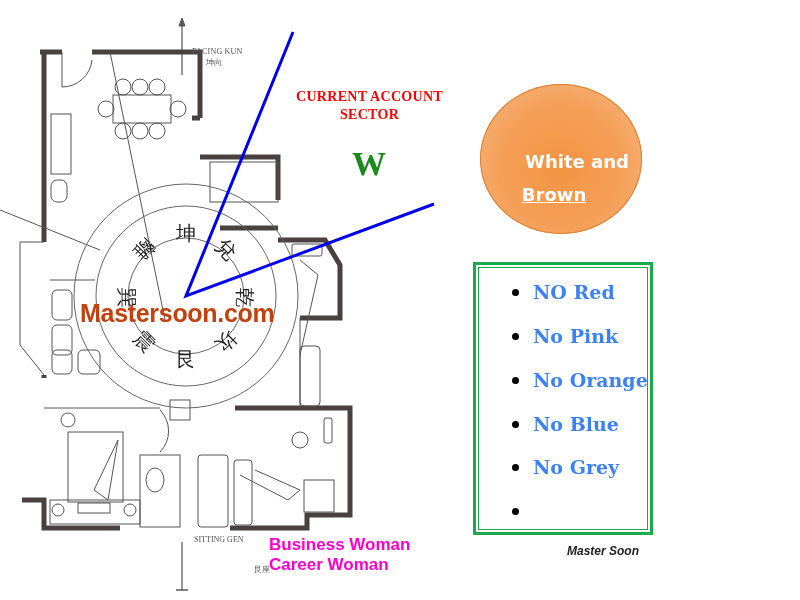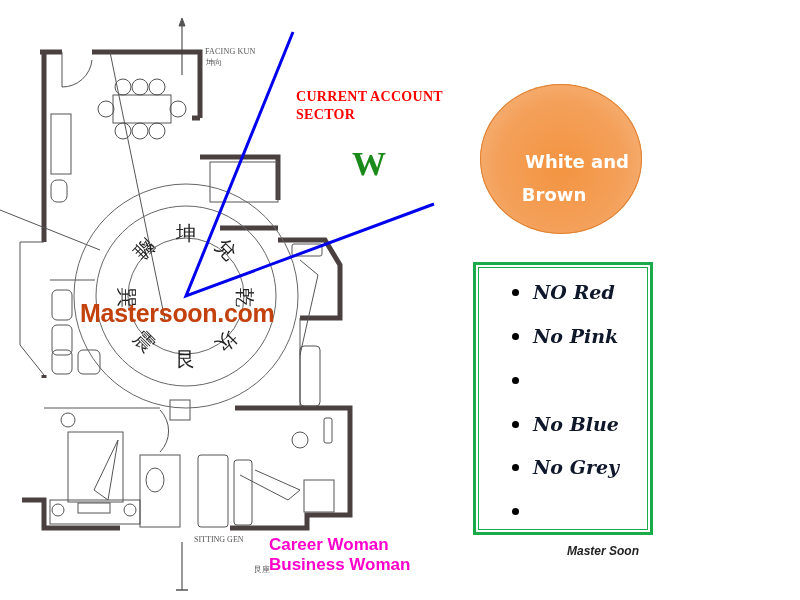--- a/index.html
+++ b/index.html
@@ -1,34 +1,34 @@
 <!DOCTYPE html>
 <html><head>
   <meta charset="utf-8">
   <style>
     html, body { margin: 0; padding: 0; background: #ffffff; }
     body { width: 800px; height: 600px; position: relative; overflow: hidden; font-family: "Liberation Sans", sans-serif; }
     .abs { position: absolute; }
     #plan { position: absolute; left: 0; top: 0; width: 800px; height: 600px; }
     .facing-label { font-family: "Liberation Serif", serif; font-size: 8px; color: #555; letter-spacing: 0.2px; }
     .facing-cn { font-family: "DejaVu Sans", sans-serif; font-size: 8px; color: #555; }
-    .sector-title { font-family: "Liberation Serif", serif; font-weight: bold; color: #ff0000; font-size: 14px; line-height: 18px; letter-spacing: 0.3px; }
+    .sector-title { font-family: "Liberation Serif", serif; font-weight: bold; color: #ff0000; font-size: 14px; line-height: 18px; letter-spacing: 0.3px; text-align: center; }
     .dir-w { font-family: "Liberation Serif", serif; font-weight: bold; color: #1a8a1a; font-size: 34px; }
     .orb {
       position: absolute; left: 480px; top: 84px; width: 162px; height: 150px; border-radius: 50%;
       background: radial-gradient(ellipse at 50% 55%, #f39440 0%, #f4a05a 55%, #f7bd8a 100%);
       box-shadow: 0 0 0 1px #e08030 inset;
       color: #ffffff; text-align: center; font-family: "DejaVu Sans", sans-serif; font-weight: bold; font-size: 18px;
     }
     .orb .l1 { position: absolute; left: 0; right: 0; top: 22px; }
     .orb .l2 { position: absolute; left: 0; right: 0; top: 67px; padding-left: 32px; }
-    .orb .l3 { position: absolute; left: 0; right: 14px; top: 100px; }
+    .orb .l3 { position: absolute; left: 0; right: 14px; top: 100px; text-decoration: underline; }
     .rules-box { position: absolute; left: 473px; top: 262px; width: 180px; height: 273px; border: 3px solid #1aaa4a; box-sizing: border-box; }
     .rules-box .inner { position: absolute; left: 2px; top: 2px; right: 2px; bottom: 2px; border: 1px solid #1aaa4a; }
-    .rule { position: absolute; left: 36px; font-family: "DejaVu Serif", serif; font-style: italic; font-weight: bold; font-size: 19px; color: #0f172a; white-space: nowrap; }
+    .rule { position: absolute; left: 36px; font-family: "DejaVu Serif", serif; font-weight: bold; font-size: 19px; color: #3b82f6; white-space: nowrap; }
     .rule .bullet { display: inline-block; width: 7px; height: 7px; background: #000; border-radius: 50%; margin-right: 14px; vertical-align: middle; position: relative; top: -2px; }
     .signature { font-family: "Liberation Sans", sans-serif; font-style: italic; font-weight: bold; font-size: 12px; color: #222; }
     .watermark { font-family: "Liberation Sans", sans-serif; font-weight: bold; color: #c2410c; font-size: 25px; letter-spacing: -0.3px; }
     .profile { font-family: "Liberation Sans", sans-serif; font-weight: bold; color: #ff00cc; font-size: 17px; line-height: 20px; }
     .sitting-label { font-family: "Liberation Serif", serif; font-size: 8px; color: #555; }
   </style>
 </head>
 <body>
 
 <svg id="plan" viewBox="0 0 800 600" xmlns="http://www.w3.org/2000/svg">
@@ -133,21 +133,21 @@
   <span class="abs" style="left:176px;top:220px;font-size:20px;color:#222;font-family:'DejaVu Sans',sans-serif;">坤</span>
   <span class="abs" style="left:216px;top:236px;font-size:20px;color:#222;font-family:'DejaVu Sans',sans-serif;transform:rotate(45deg);">兌</span>
   <span class="abs" style="left:234px;top:284px;font-size:20px;color:#222;font-family:'DejaVu Sans',sans-serif;transform:rotate(90deg);">乾</span>
   <span class="abs" style="left:216px;top:328px;font-size:20px;color:#222;font-family:'DejaVu Sans',sans-serif;transform:rotate(135deg);">坎</span>
   <span class="abs" style="left:176px;top:346px;font-size:20px;color:#222;font-family:'DejaVu Sans',sans-serif;">艮</span>
   <span class="abs" style="left:134px;top:328px;font-size:20px;color:#222;font-family:'DejaVu Sans',sans-serif;transform:rotate(45deg);">震</span>
   <span class="abs" style="left:116px;top:284px;font-size:20px;color:#222;font-family:'DejaVu Sans',sans-serif;transform:rotate(90deg);">巽</span>
   <span class="abs" style="left:134px;top:236px;font-size:20px;color:#222;font-family:'DejaVu Sans',sans-serif;transform:rotate(135deg);">離</span>
 </div>
 
-<div class="abs facing-label" style="left:205px;top:47px;text-align:right;">FACING KUN</div>
+<div class="abs facing-label" style="left:192px;top:47px;text-align:right;">FACING KUN</div>
 <div class="abs facing-cn" style="left:206px;top:57px;">坤向</div>
 <div class="abs sitting-label" style="left:194px;top:535px;">SITTING GEN</div>
 <div class="abs facing-cn" style="left:206px;top:564px;margin-left:48px;">艮座</div>
 
 <div class="abs sector-title" style="left:296px;top:88px;">
   <div>CURRENT ACCOUNT</div>
   <div>SECTOR</div>
 </div>
 
 <div class="abs dir-w" style="left:352px;top:145px;">W</div>
@@ -156,24 +156,24 @@
 
 <div class="orb">
   <div class="l2">White and</div>
   <div class="l3">Brown</div>
 </div>
 
 <div class="rules-box">
   <div class="inner"></div>
   <div class="rule" style="top:16px;"><span class="bullet"></span><span>NO Red</span></div>
   <div class="rule" style="top:60px;"><span class="bullet"></span><span>No Pink</span></div>
-  <div class="rule" style="top:104px;"><span class="bullet"></span></div>
+  <div class="rule" style="top:104px;"><span class="bullet"></span><span>No Orange</span></div>
   <div class="rule" style="top:148px;"><span class="bullet"></span><span>No Blue</span></div>
   <div class="rule" style="top:191px;"><span class="bullet"></span><span>No Grey</span></div>
   <div class="rule" style="top:235px;"><span class="bullet"></span></div>
 </div>
 
 <div class="abs signature" style="left:567px;top:544px;">Master Soon</div>
 
 <div class="abs profile" style="left:269px;top:535px;">
+  <div>Business Woman</div>
   <div>Career Woman</div>
-  <div>Business Woman</div>
 </div>
 
 </body></html>

